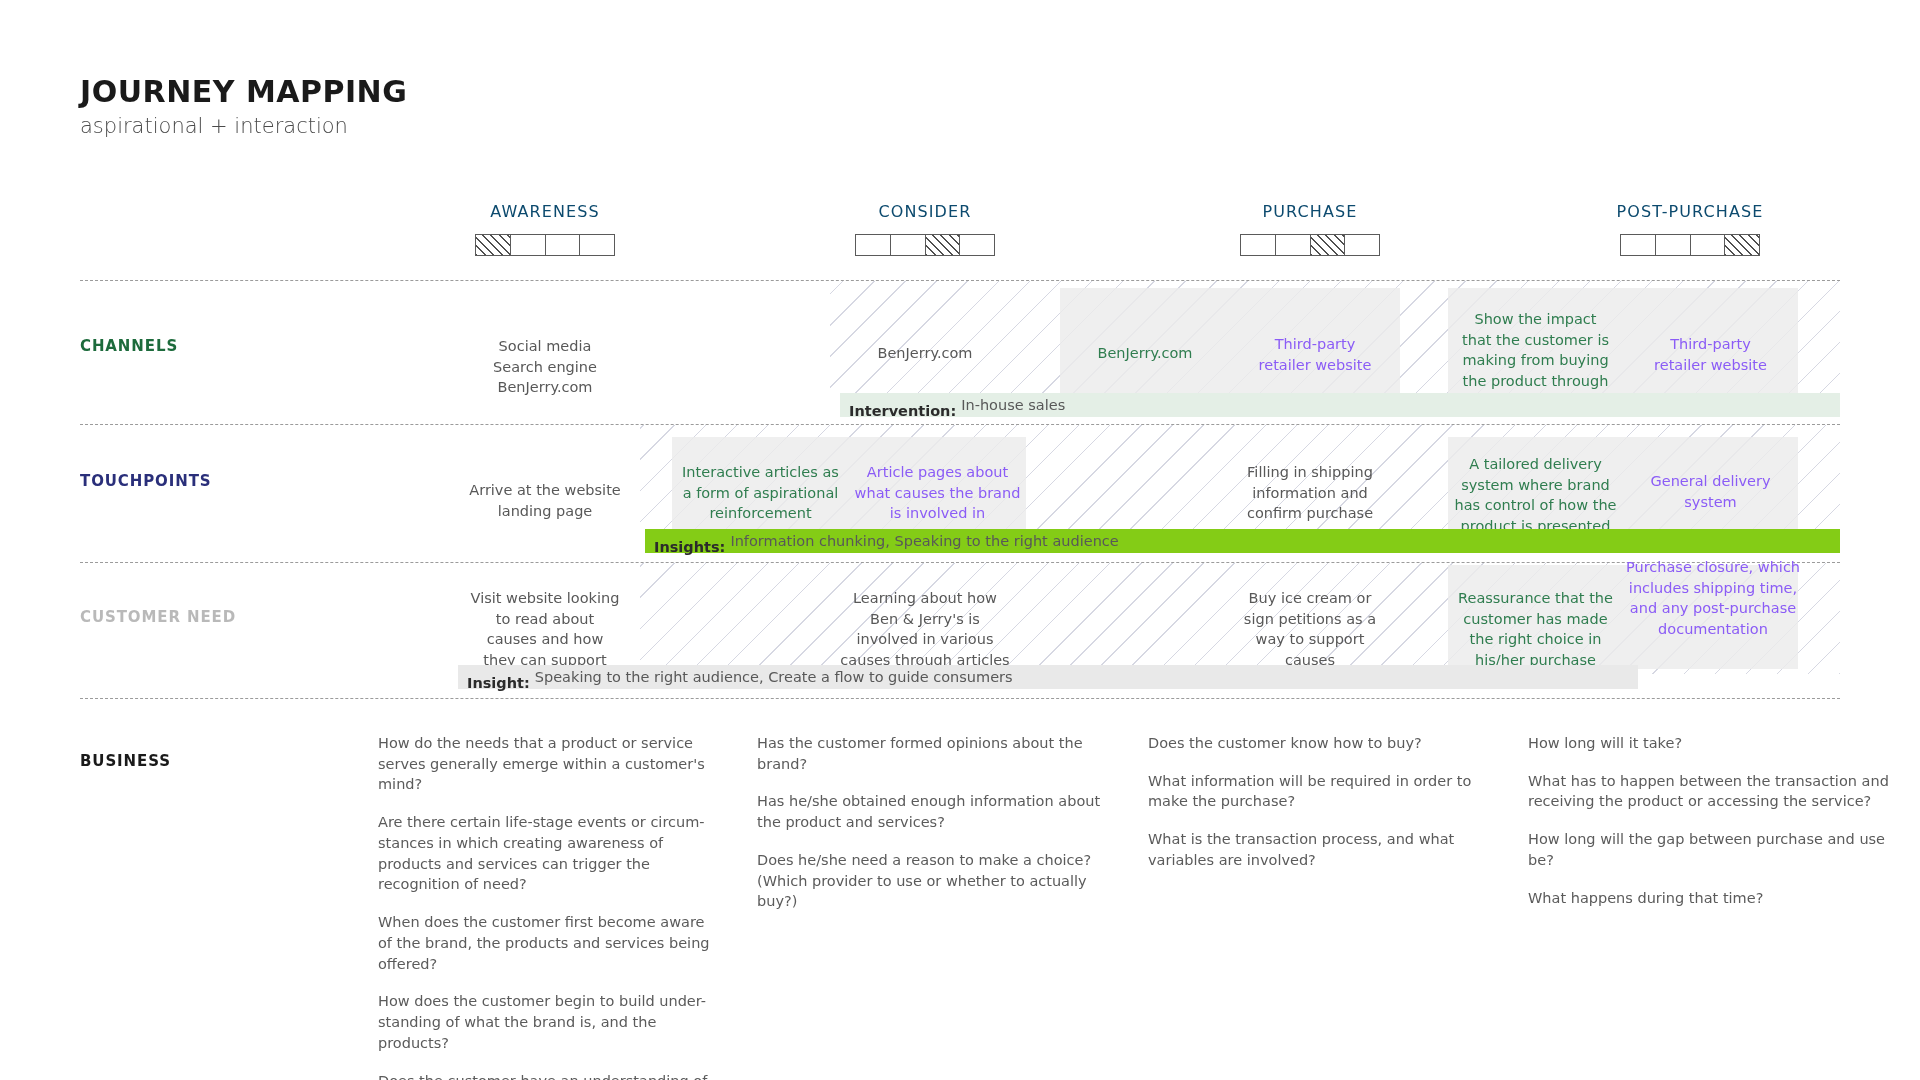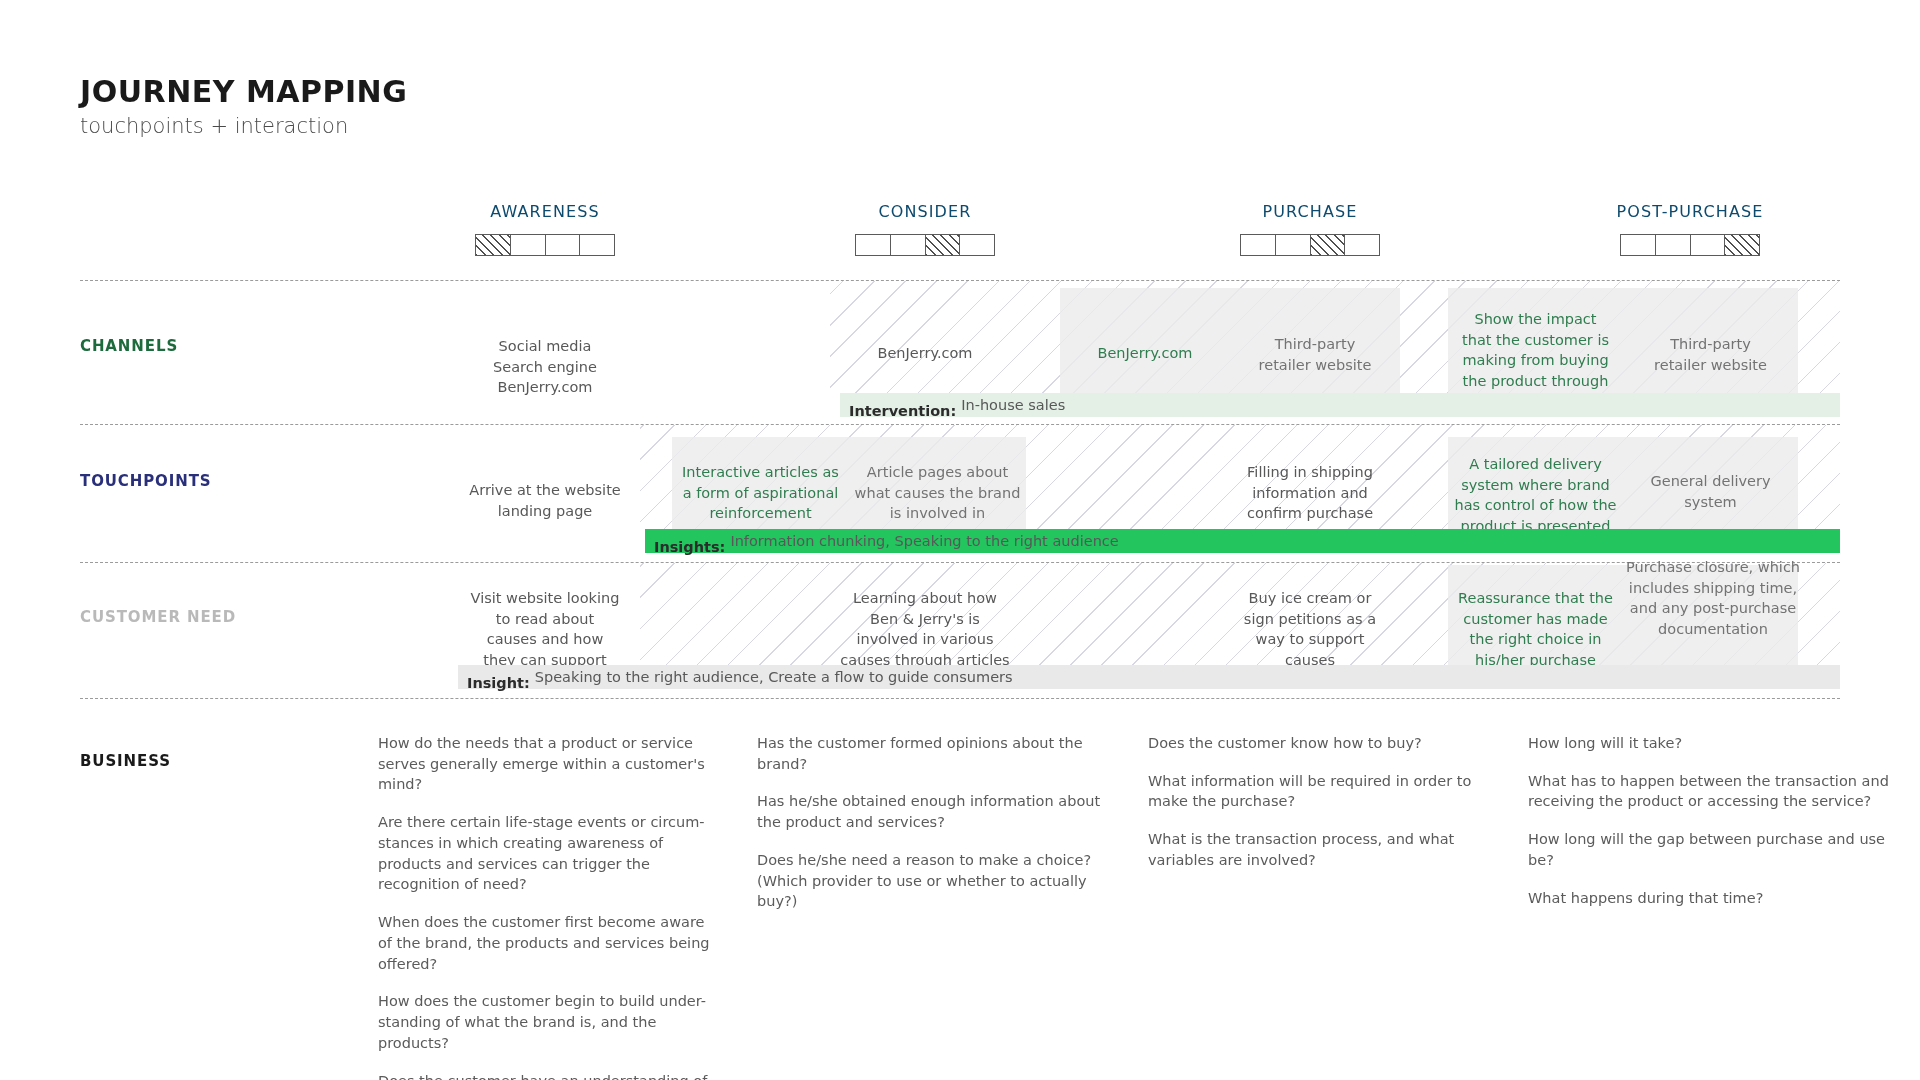--- a/index.html
+++ b/index.html
@@ -101,62 +101,62 @@
   
   .cell-text {
     position: absolute;
     text-align: center;
     font-size: 14.5px;
     line-height: 1.42;
     color: #585858;
     margin-top: 16px;
   }
   .cell-text.green { color: #2f7d4f; }
-  .cell-text.red    { color: #737373; }
+  .cell-text.red    { color: #8b5cf6; }
 
   
   .callout-panel {
     position: absolute;
     background: rgba(236,236,236,0.82);
   }
 
   
   .note-bar {
     position: absolute;
     height: 24px;
     display: flex;
     align-items: center;
     padding-left: 9px;
     font-size: 14.5px;
     color: #585858;
     white-space: nowrap;
   }
   .note-bar b { color: #2b2b2b; font-weight: 700; margin-right: 5px; margin-top: 11px; }
   .note-bar.green-bar { background: #e4efe6; }
-  .note-bar.blue-bar  { background: #22c55e; }
+  .note-bar.blue-bar  { background: #84cc16; }
   .note-bar.grey-bar  { background: #e9e9e9; }
 
   
   .biz-col { position: absolute; width: 345px; }
   .biz-q {
     font-size: 14.5px;
     line-height: 1.43;
     color: #5b5b5b;
     margin-bottom: 17px;
   }
   .biz-q:last-child { margin-bottom: 0; }
 </style>
 </head>
 <body>
 
 <div id="canvas">
 
   <div class="title-block">
     <div class="title-main">JOURNEY MAPPING</div>
-    <div class="title-sub">touchpoints + interaction</div>
+    <div class="title-sub">aspirational + interaction</div>
   </div>
 
   <div class="phase-header" style="left:425px;">
     <div class="phase-label">AWARENESS</div>
     <div class="phase-meter">
       <div class="cell on"></div>
       <div class="cell"></div>
       <div class="cell"></div>
       <div class="cell"></div>
     </div>
@@ -278,21 +278,21 @@
   <div class="callout-panel" style="left:1448px; top:565px; width:350px; height:104px;"></div>
   <div class="cell-text green" style="left:1448px; top:572px; width:175px; white-space:pre-line;">Reassurance that the
 customer has made
 the right choice in
 his/her purchase</div>
   <div class="cell-text red" style="left:1623px; top:541px; width:180px; white-space:pre-line;">Purchase closure, which
 includes shipping time,
 and any post-purchase
 documentation</div>
 
-  <div class="note-bar grey-bar" style="left:458px; top:665px; width:1382px;">
+  <div class="note-bar grey-bar" style="left:458px; top:665px; width:1180px;">
     <b>Insight:</b>
     <span>Speaking to the right audience,  Create a flow to guide consumers</span>
   </div>
 
   <div class="row-label" style="top:752px; color:#1a1a1a;">BUSINESS</div>
 
   <div class="biz-col" style="left:378px; top:733px;">
     <div class="biz-q">How do the needs that a product or service serves generally emerge within a customer's mind?</div>
     <div class="biz-q">Are there certain life-stage events or circum-stances in which creating awareness of products and services can trigger the recognition of need?</div>
     <div class="biz-q">When does the customer first become aware of the brand, the products and services being offered?</div>

